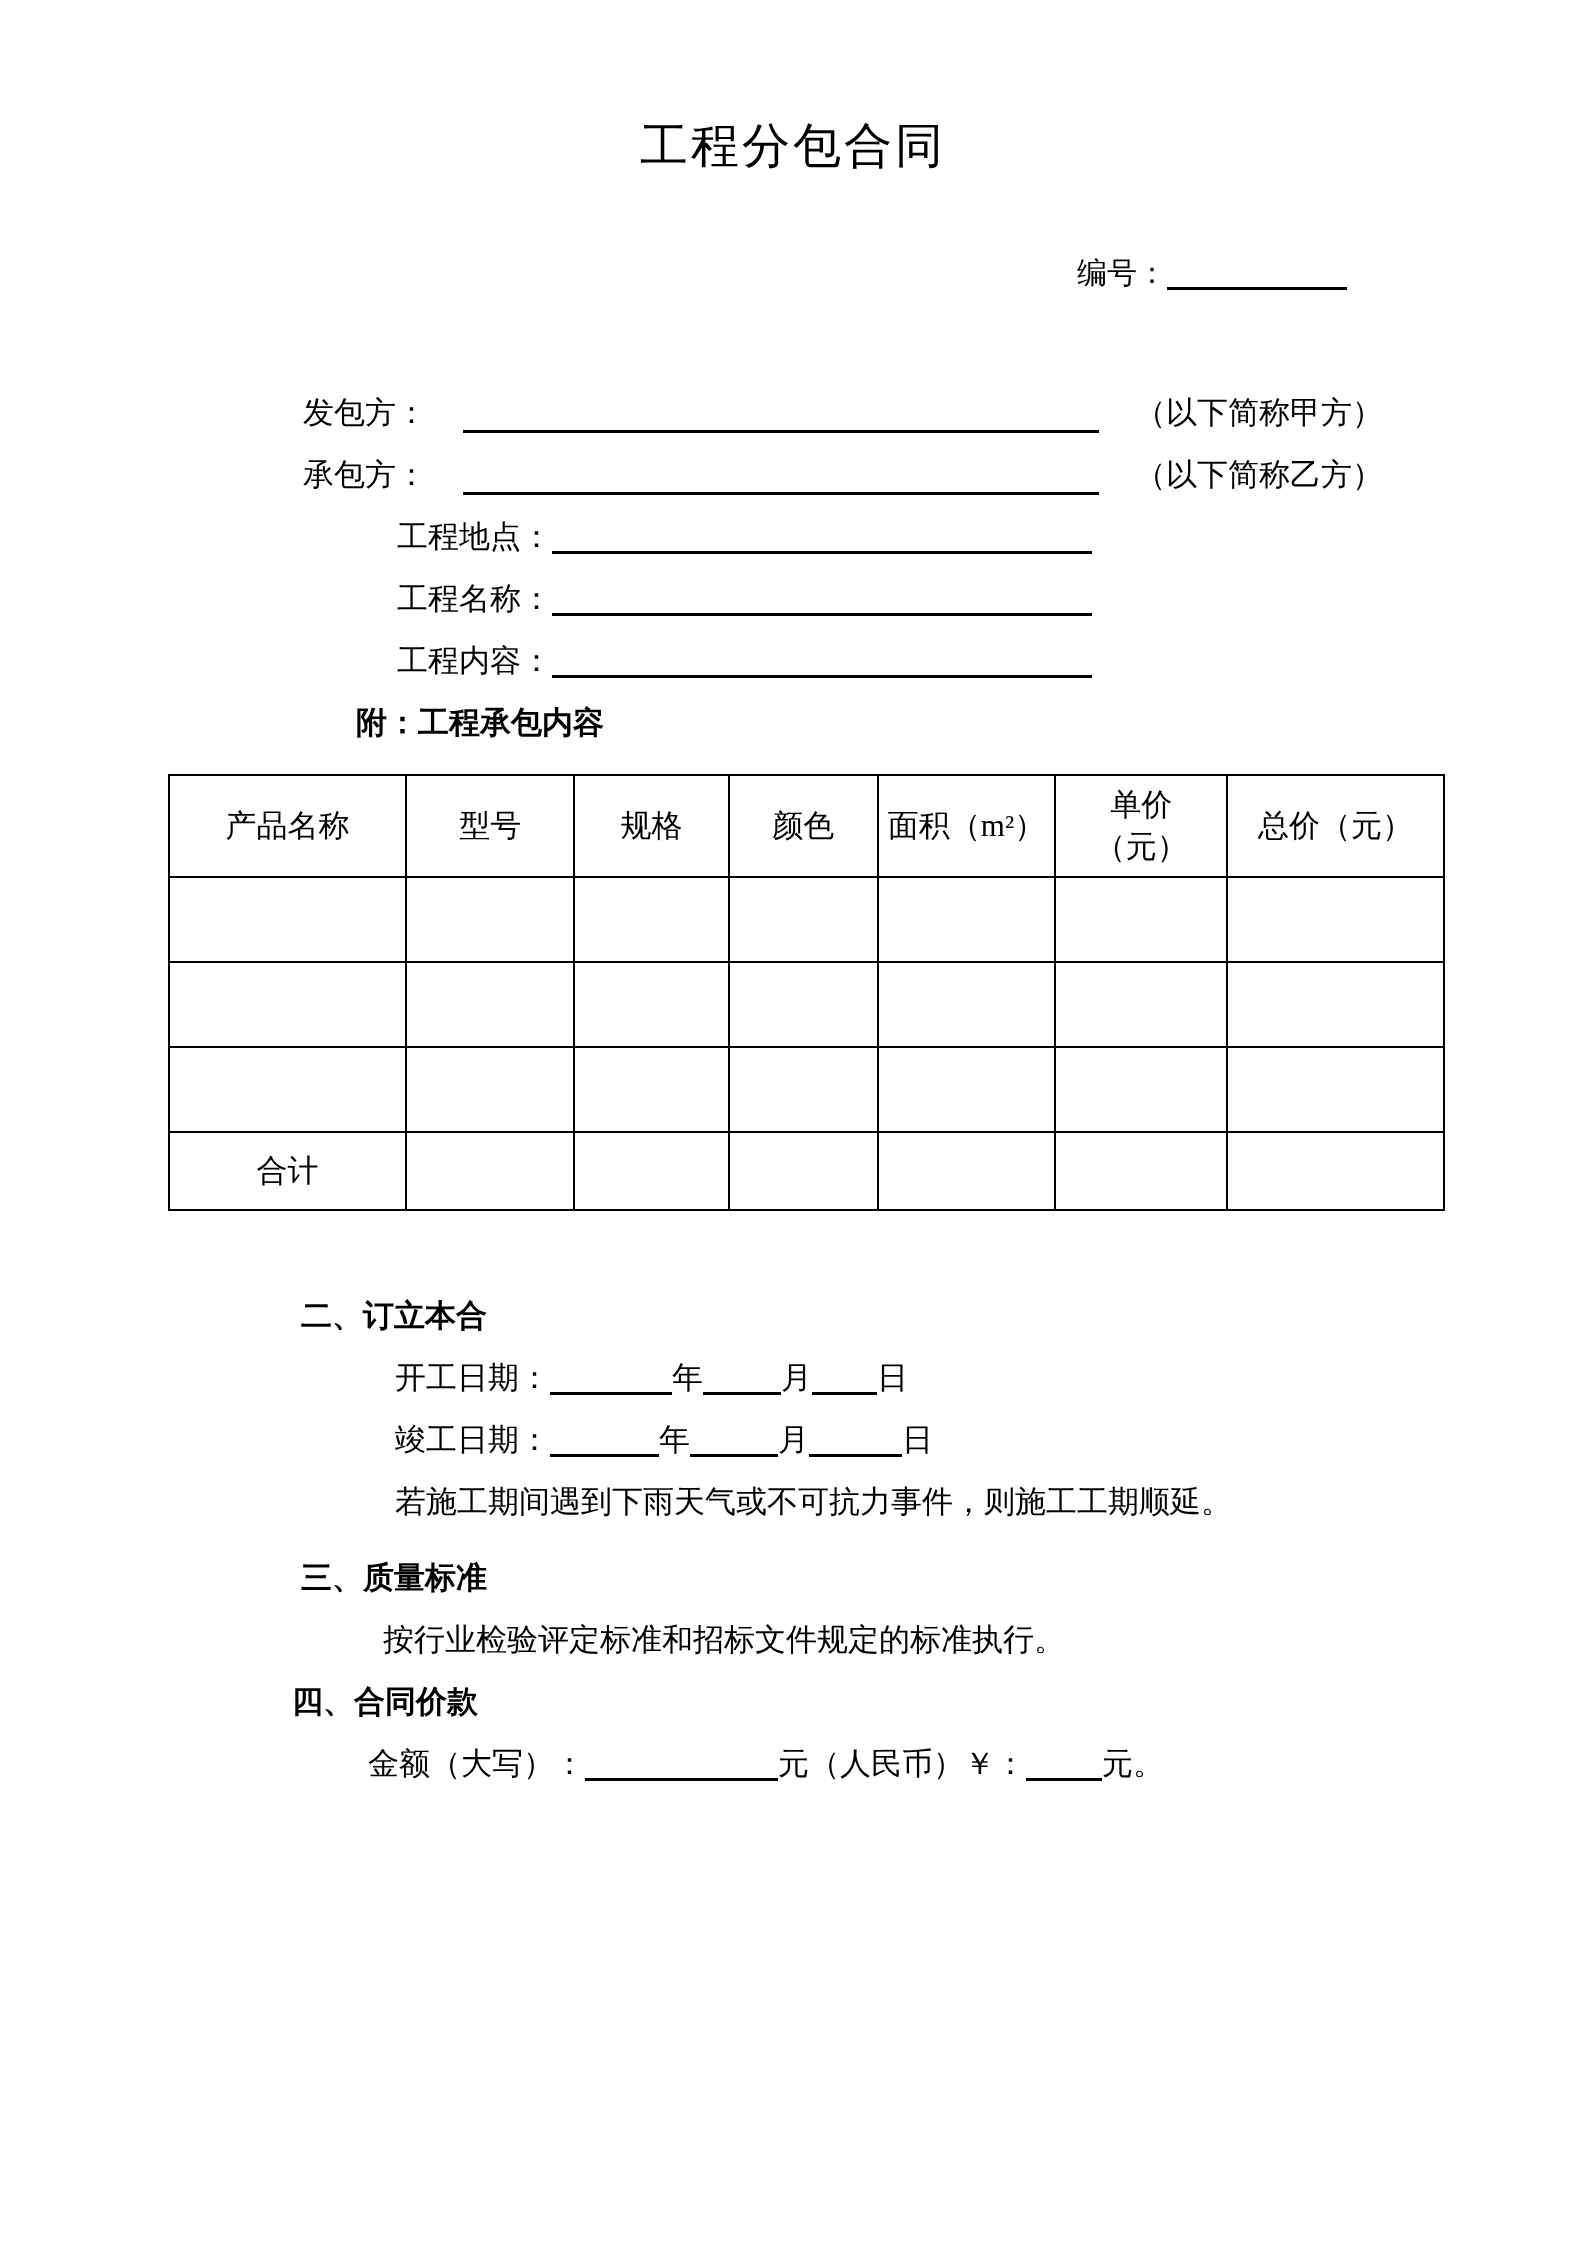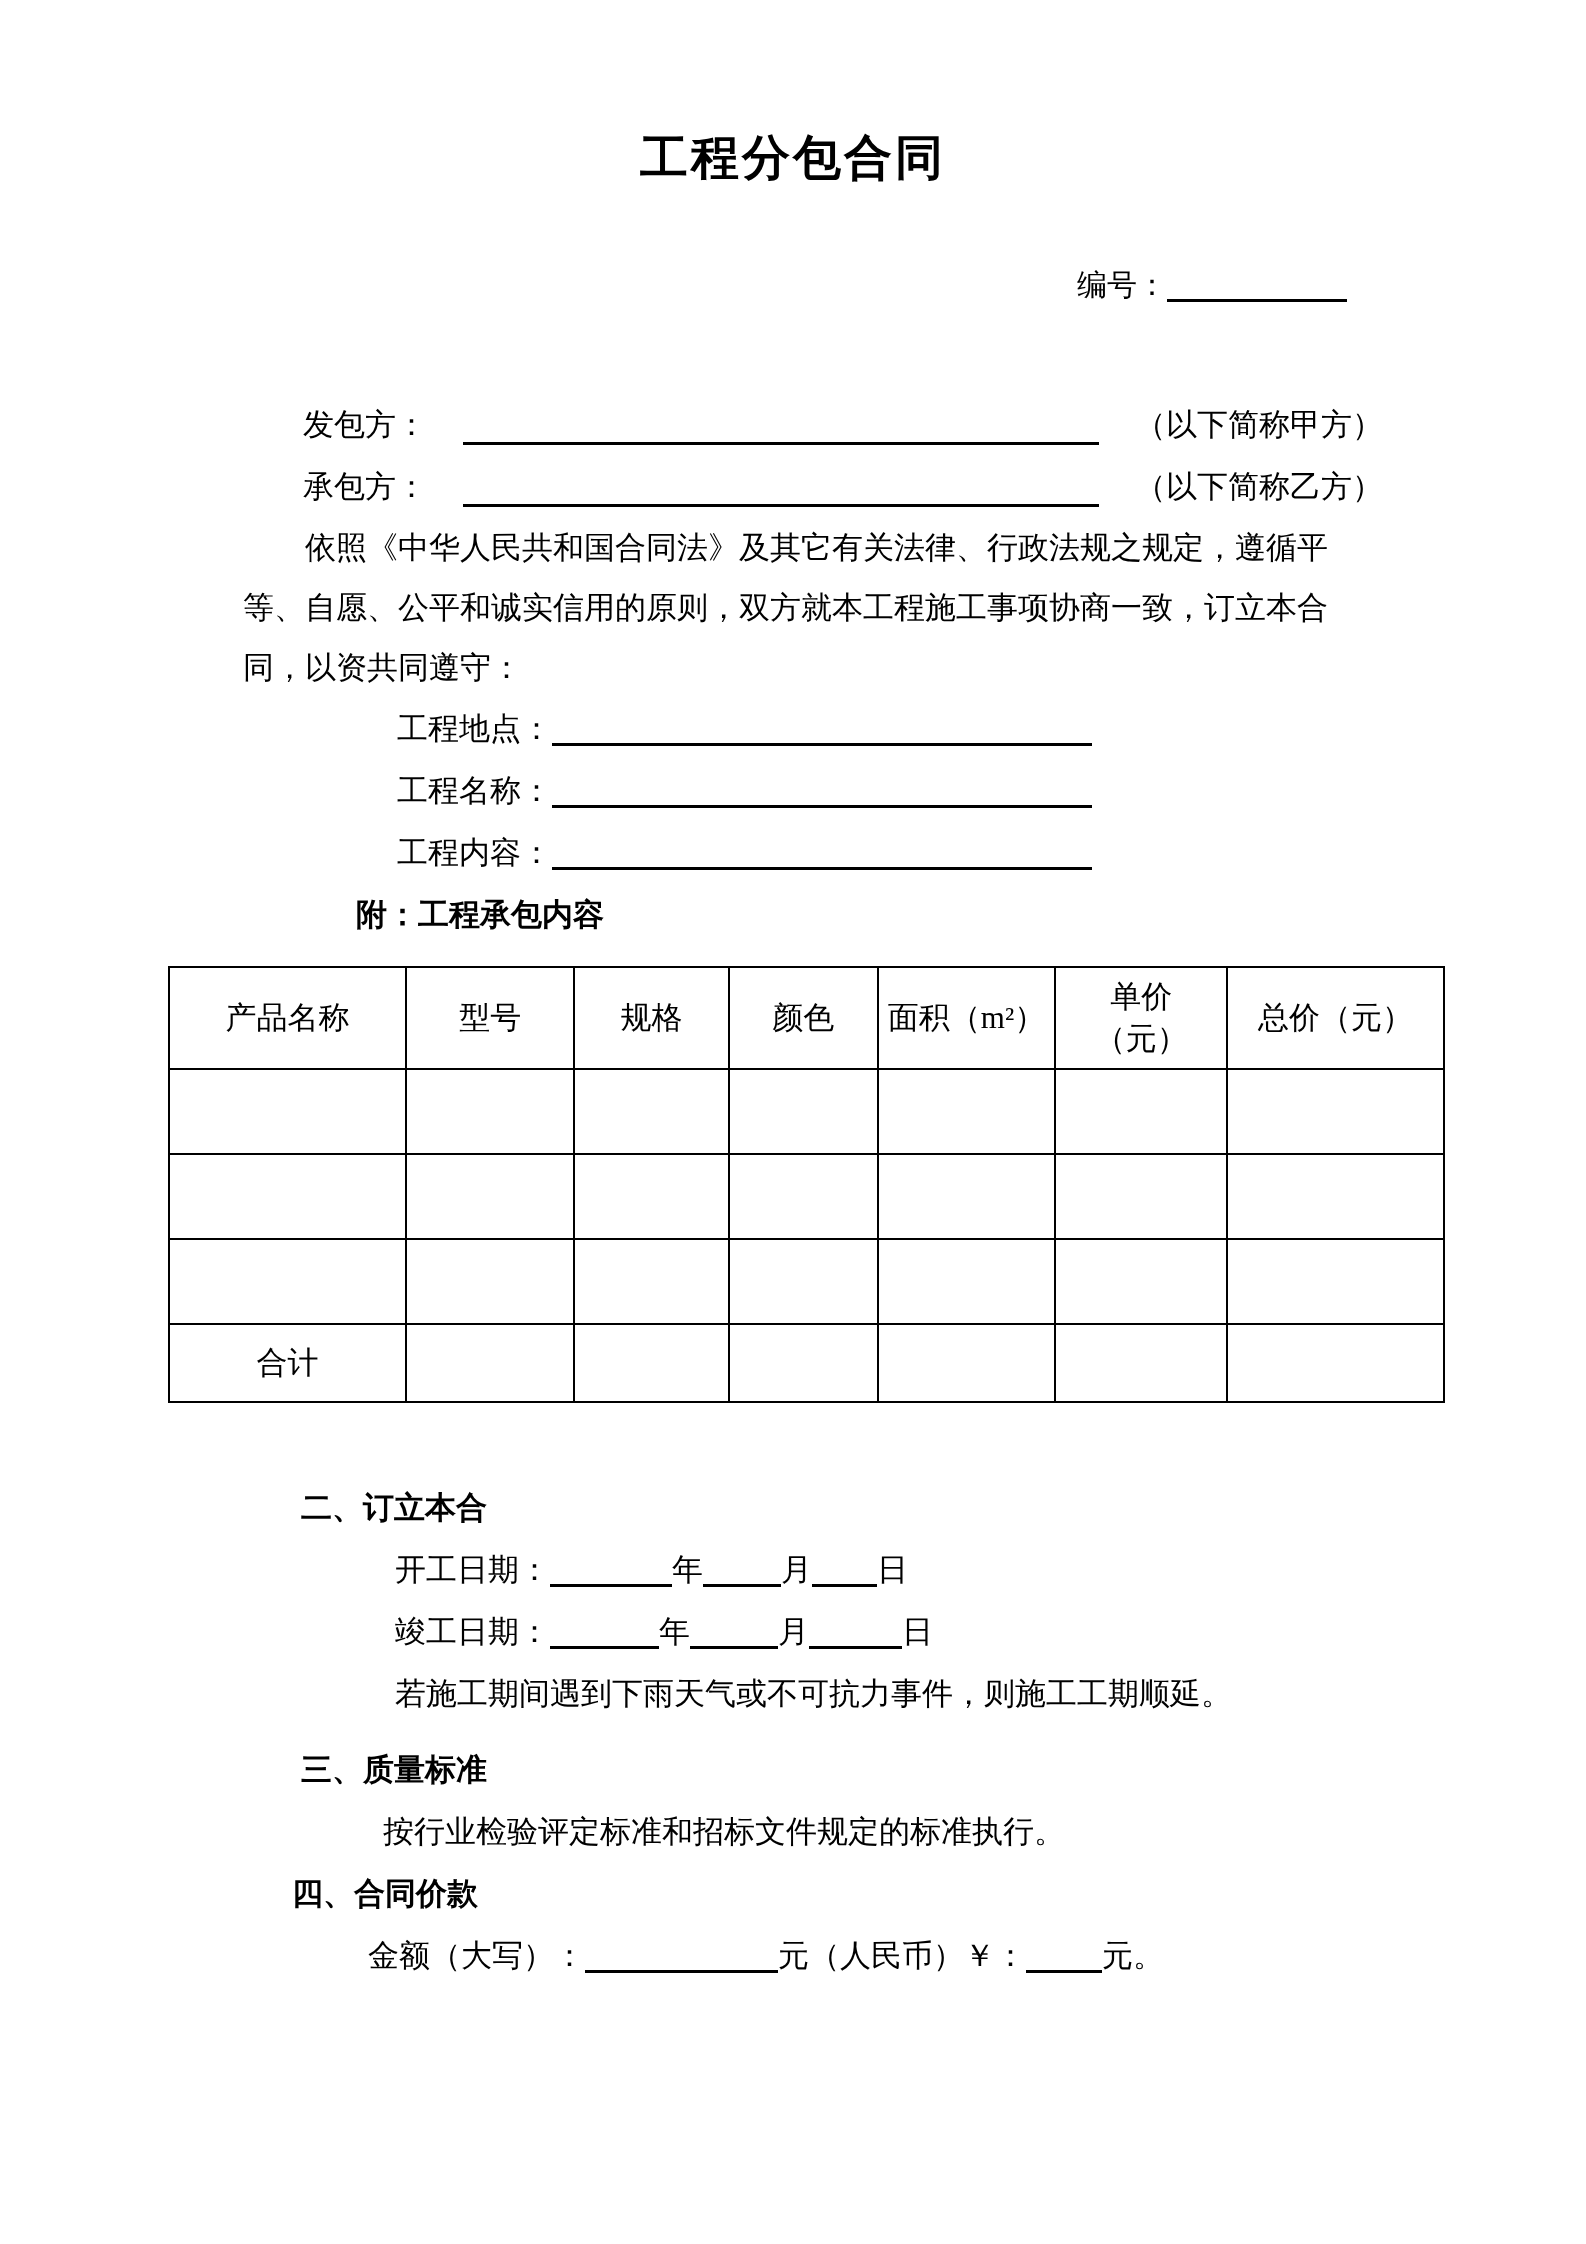--- a/index.html
+++ b/index.html
@@ -7,22 +7,22 @@
     position:relative;
     width:1586px; height:2244px;
     box-sizing:border-box;
     padding-top:112px;
     background:#ffffff;
     color:#000000;
     font-family:"Liberation Serif","DejaVu Serif",serif;
     overflow:hidden;
   }
   .title {
-    margin:12px;
-    font-size:48px; font-weight:bold;
+    margin:0;
+    font-size:48px; font-weight:normal;
     text-align:center; letter-spacing:3px;
     line-height:68px;
   }
   .line { font-size:31px; line-height:62px; white-space:nowrap; }
   .bold { font-weight:bold; }
   
   .blank {
     display:inline-block; height:0;
     border-bottom:3px solid #000;
     vertical-align:-7px;
@@ -88,25 +88,20 @@
     <span class="party-blank"></span>
     <span>（以下简称甲方）</span>
   </div>
 
   <div class="party">
     <span>承包方：</span>
     <span class="party-blank"></span>
     <span>（以下简称乙方）</span>
   </div>
 
-  <div class="preamble">
-    <div class="indent">依照《中华人民共和国合同法》及其它有关法律、行政法规之规定，遵循平</div>
-    <div>等、自愿、公平和诚实信用的原则，双方就本工程施工事项协商一致，订立本合</div>
-    <div>同，以资共同遵守：</div>
-  </div>
 
 
   <div class="line field-line">
     <span>工程地点：</span><span class="blank w540"></span>
   </div>
   <div class="line field-line">
     <span>工程名称：</span><span class="blank w540"></span>
   </div>
   <div class="line field-line">
     <span>工程内容：</span><span class="blank w540"></span>

